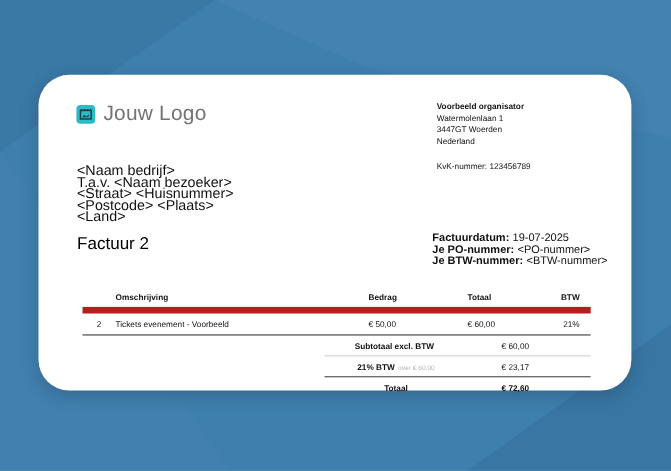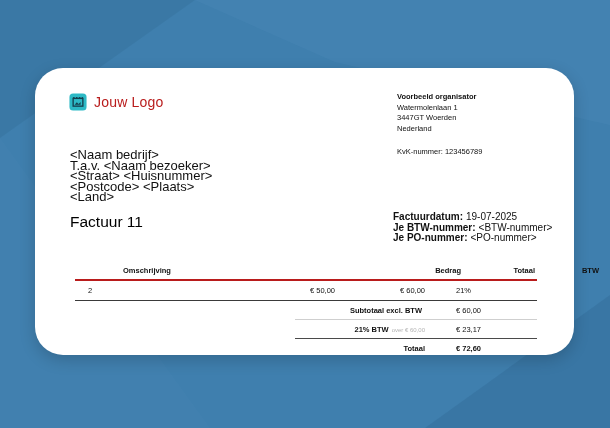--- a/index.html
+++ b/index.html
@@ -11,45 +11,45 @@
   .bg-facets{position:absolute;inset:0;width:610px;height:428px;display:block;}
   .card{
     position:absolute;left:35px;top:68px;width:539px;height:287px;
     background:#ffffff;border-radius:28px;
     box-shadow:0 5px 16px rgba(0,0,0,0.18);
   }
   .card *{box-sizing:border-box;}
   
   .logo-row{position:absolute;left:34px;top:25px;display:flex;align-items:center;gap:7px;}
   .logo-icon{width:18px;height:18px;display:block;}
-  .logo-text{font-size:14px;color:#b91c1c;letter-spacing:.2px;}
+  .logo-text{font-size:19px;color:#737373;letter-spacing:.2px;}
   
   .org{position:absolute;left:362px;top:24px;font-size:7.5px;line-height:10.5px;color:#111;}
   .org .org-name{font-weight:bold;}
   .org .kvk{margin-top:13px;}
   
   .recipient{position:absolute;left:35px;top:82px;font-size:13px;line-height:10.5px;color:#111;}
   
   .title{position:absolute;left:35px;top:145px;font-size:15.5px;color:#000;}
   
   .meta{position:absolute;left:358px;top:144px;font-size:10px;line-height:10.5px;color:#111;}
   .meta .lbl{font-weight:bold;margin-right:3px;}
   
   .table{position:absolute;left:40px;top:195px;width:462px;font-size:7.5px;color:#111;}
   .t-row{display:grid;grid-template-columns:30px 230px 90px 56px 56px;align-items:baseline;}
-  .t-head{font-weight:bold;padding:3px 0 4px;border-bottom:2px solid #b91c1c;gap:18px;}
+  .t-head{font-weight:bold;padding:3px 0 4px;border-bottom:6px solid #b91c1c;}
   .t-data{padding:5px 0;border-bottom:1px solid #3a3a3a;}
   .c-qty{text-align:center;}
   .c-desc{text-align:left;}
-  .c-num{text-align:right;}
+  .c-num{text-align:left;}
   .c-vat{text-align:right;padding-right:10px;}
   
   .totals{margin-left:220px;width:242px;}
   .tot-row{display:grid;grid-template-columns:130px 56px 56px;align-items:baseline;padding:4.5px 0;}
-  .tot-label{text-align:right;font-weight:bold;white-space:nowrap;}
+  .tot-label{text-align:center;font-weight:bold;white-space:nowrap;}
   .tot-note{font-weight:normal;font-size:6px;color:#b3b3b3;margin-left:3px;}
   .tot-value{text-align:right;}
   .tot-sub{border-bottom:1px solid #cfcfcf;}
   .tot-vat{border-bottom:1px solid #4a4a4a;}
   .tot-grand .tot-value{font-weight:bold;padding-left:24px;}
 </style>
 </head>
 <body>
 
 <svg class="bg-facets" viewBox="0 0 610 428" preserveAspectRatio="none" aria-hidden="true">
@@ -81,44 +81,45 @@
   </div>
 
   <div class="recipient">
     <div>&lt;Naam bedrijf&gt;</div>
     <div>T.a.v. &lt;Naam bezoeker&gt;</div>
     <div>&lt;Straat&gt; &lt;Huisnummer&gt;</div>
     <div>&lt;Postcode&gt; &lt;Plaats&gt;</div>
     <div>&lt;Land&gt;</div>
   </div>
 
-  <div class="title">Factuur 11</div>
+  <div class="title">Factuur 2</div>
 
   <div class="meta">
     <div>
       <span class="lbl">Factuurdatum:</span><span>19-07-2025</span>
     </div>
     <div>
-      <span class="lbl">Je BTW-nummer:</span><span>&lt;BTW-nummer&gt;</span>
+      <span class="lbl">Je PO-nummer:</span><span>&lt;PO-nummer&gt;</span>
     </div>
     <div>
-      <span class="lbl">Je PO-nummer:</span><span>&lt;PO-nummer&gt;</span>
+      <span class="lbl">Je BTW-nummer:</span><span>&lt;BTW-nummer&gt;</span>
     </div>
   </div>
 
   <div class="table">
     <div class="t-row t-head">
       <span class="c-qty"></span>
       <span class="c-desc">Omschrijving</span>
       <span class="c-num">Bedrag</span>
       <span class="c-num">Totaal</span>
       <span class="c-num c-vat">BTW</span>
     </div>
     <div class="t-row t-data">
       <span class="c-qty">2</span>
+      <span class="c-desc">Tickets evenement - Voorbeeld</span>
       <span class="c-num">€ 50,00</span>
       <span class="c-num">€ 60,00</span>
       <span class="c-num c-vat">21%</span>
     </div>
 
     <div class="totals">
       <div class="tot-row tot-sub">
         <span class="tot-label"><span>Subtotaal excl. BTW</span><span class="tot-note"></span></span>
         <span class="tot-value">€ 60,00</span>
         <span></span>

